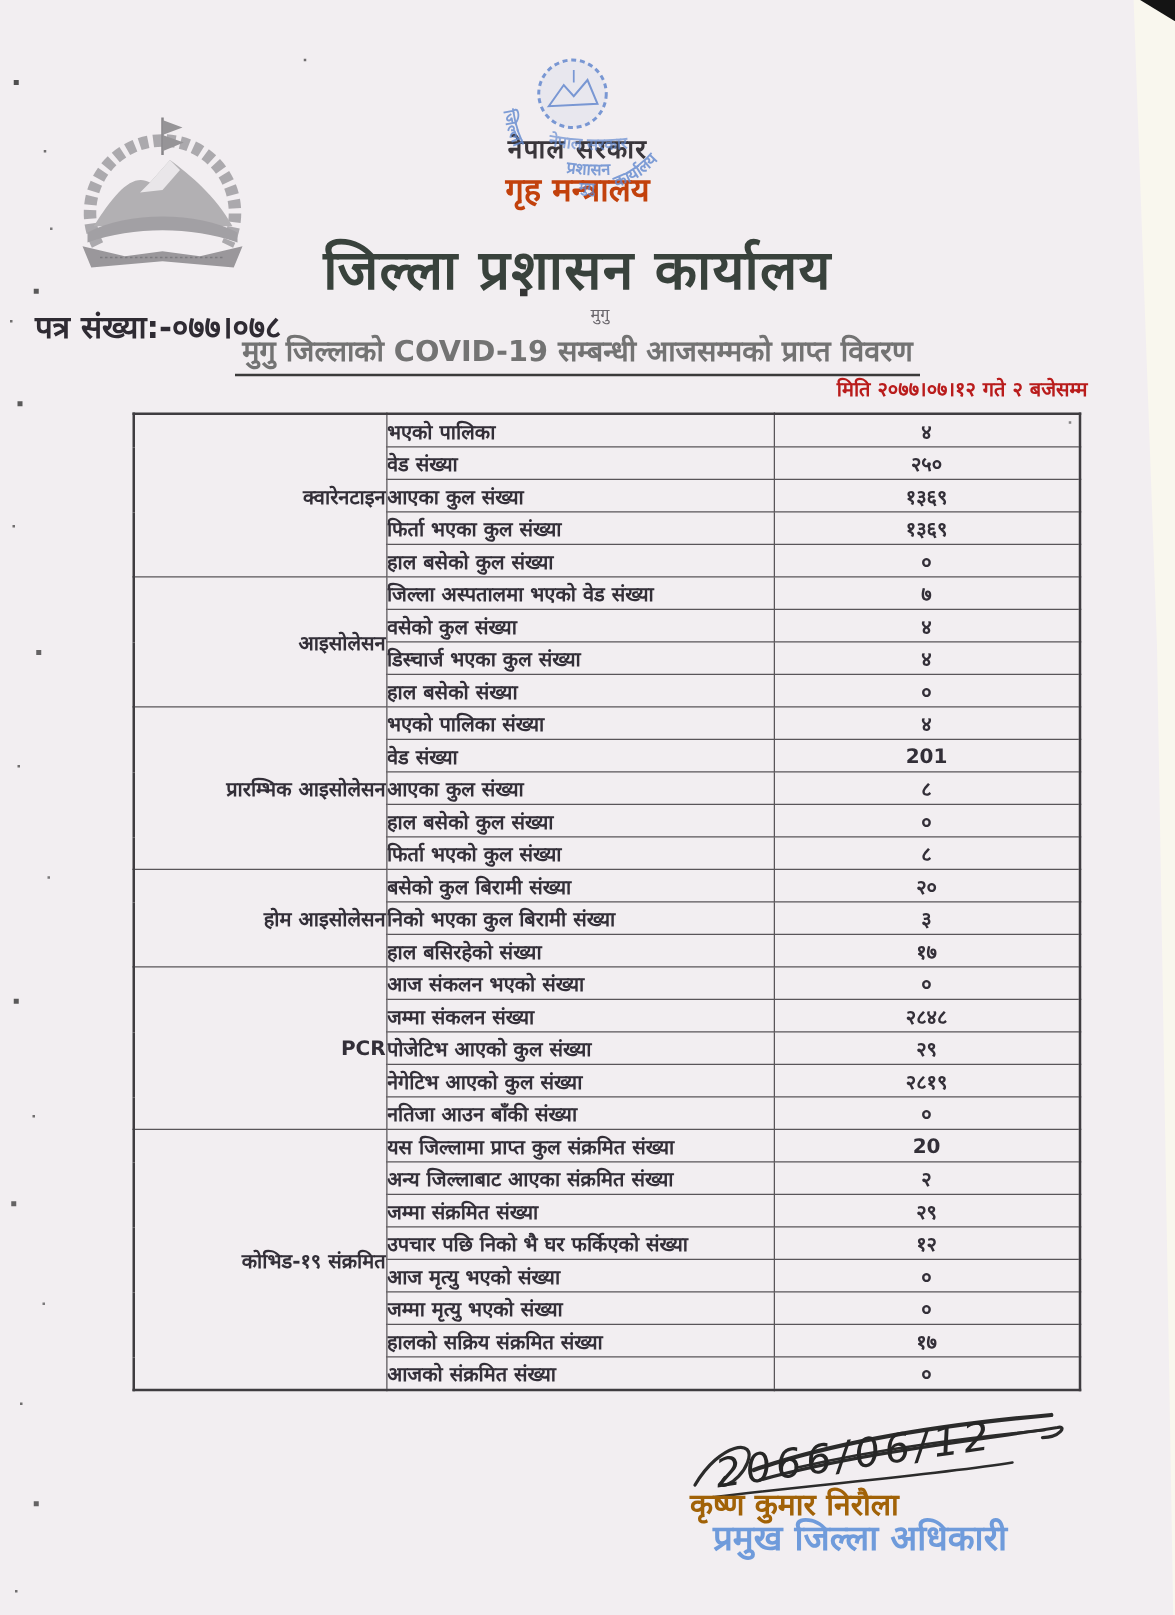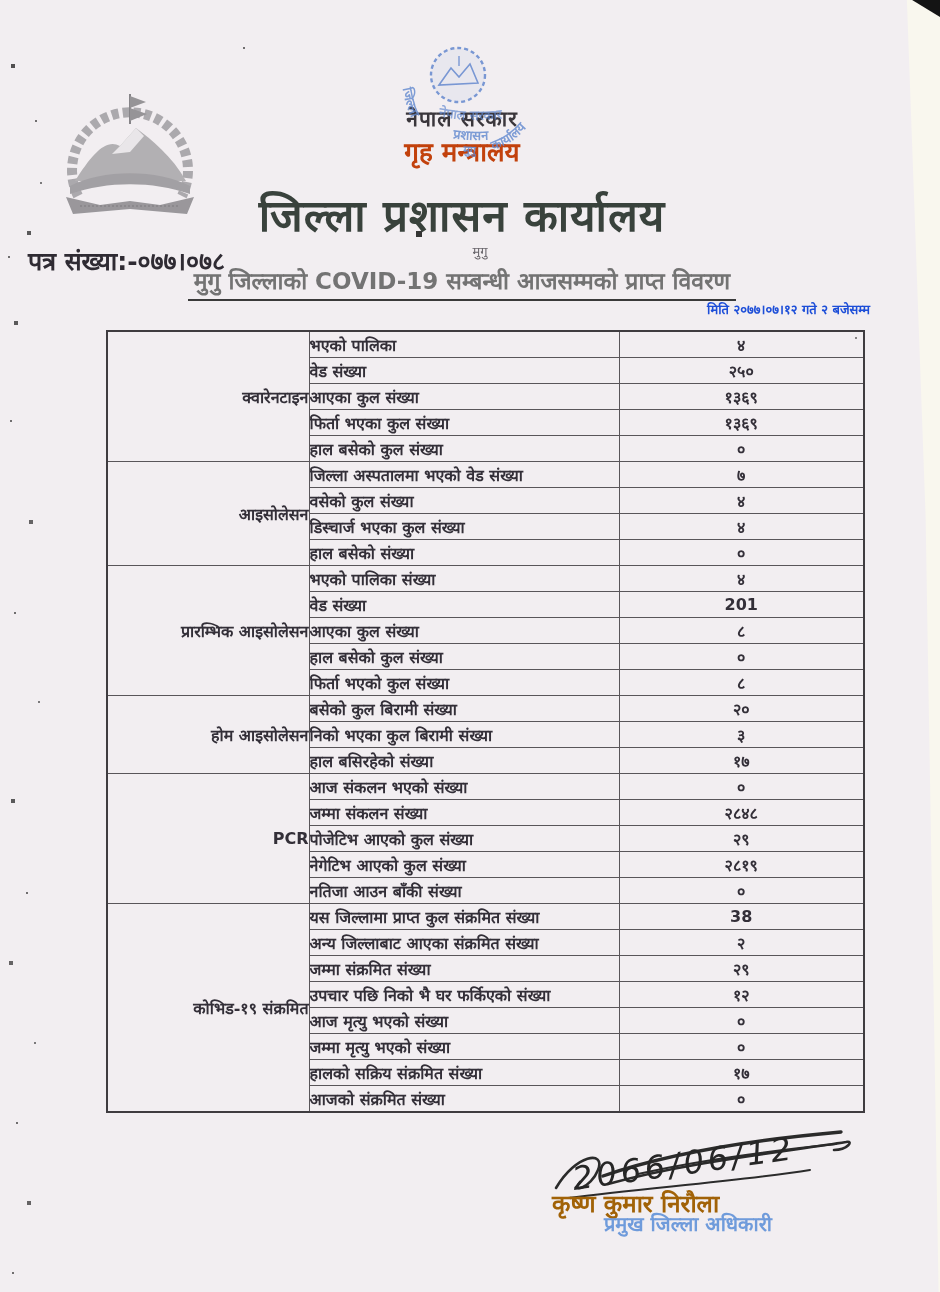--- a/index.html
+++ b/index.html
@@ -35,35 +35,35 @@
   .hdr-center{position:absolute;left:0;width:924px;text-align:center;}
   .gov-line{top:104px;font-size:21px;font-weight:700;letter-spacing:1px;color:#3a363b;}
   .ministry-line{top:133px;font-size:26px;font-weight:700;color:#c2410c;}
   .office-line{top:170px;font-size:44px;font-weight:700;color:#39423c;letter-spacing:1px;margin-top:14px;}
   .district-small{top:242px;font-size:13px;color:#6a666c;margin-left:18px;}
   .letter-no{position:absolute;left:28px;top:243px;font-size:25px;font-weight:700;color:#2f2b33;}
   .title-wrap{position:absolute;left:0;top:264px;width:924px;text-align:center;}
   .title-text{display:inline-block;font-size:23px;font-weight:700;color:#737373;
     border-bottom:2.5px solid #3a3a3a;padding:0 6px 3px 6px;}
   .date-line{position:absolute;left:560px;top:300px;width:310px;text-align:right;
-    font-size:13px;font-weight:700;color:#1d4ed8;}
+    font-size:16px;font-weight:700;color:#b91c1c;}
   
   .tbl-wrap{position:absolute;left:106px;top:330px;}
   table.covid{border-collapse:collapse;width:757px;table-layout:fixed;border:2px solid #3f3c40;}
   table.covid td{border:1.4px solid #595559;height:25px;padding:0;font-size:16px;
     color:#332f38;overflow:hidden;white-space:nowrap;}
   td.cat{text-align:right;font-weight:700;}
   td.lbl{padding-left:12px;font-weight:700;}
   td.val{text-align:center;font-weight:700;font-size:15px;}
   
   .sig-ink{position:absolute;left:548px;top:1126px;width:310px;height:82px;}
   .sig-name{position:absolute;left:552px;top:1186px;width:280px;text-align:left;
     font-size:24px;font-weight:600;color:#a16207;}
   .sig-title{position:absolute;left:548px;top:1210px;width:280px;text-align:center;
-    font-size:20px;font-weight:600;color:#6f9bdb;}
+    font-size:28px;font-weight:600;color:#6f9bdb;}
   .emblem{position:absolute;left:50px;top:83px;width:160px;height:152px;opacity:.88;}
   .stamp{position:absolute;left:393px;top:42px;width:170px;height:125px;opacity:.8;}
 </style>
 </head>
 <body>
 
 <div class="page">
 
   <div class="edge-strip"></div>
   <div class="edge-corner"></div>
@@ -210,21 +210,21 @@
             <td class="lbl">नेगेटिभ आएको कुल संख्या</td>
             <td class="val">२८१९</td>
           </tr>
           <tr>
             <td class="lbl">नतिजा आउन बाँकी संख्या</td>
             <td class="val">०</td>
           </tr>
           <tr>
             <td class="cat" rowspan="8">कोभिड-१९ संक्रमित</td>
             <td class="lbl">यस जिल्लामा प्राप्त कुल संक्रमित संख्या</td>
-            <td class="val">38</td>
+            <td class="val">20</td>
           </tr>
           <tr>
             <td class="lbl">अन्य जिल्लाबाट आएका संक्रमित संख्या</td>
             <td class="val">२</td>
           </tr>
           <tr>
             <td class="lbl">जम्मा संक्रमित संख्या</td>
             <td class="val">२९</td>
           </tr>
           <tr>

